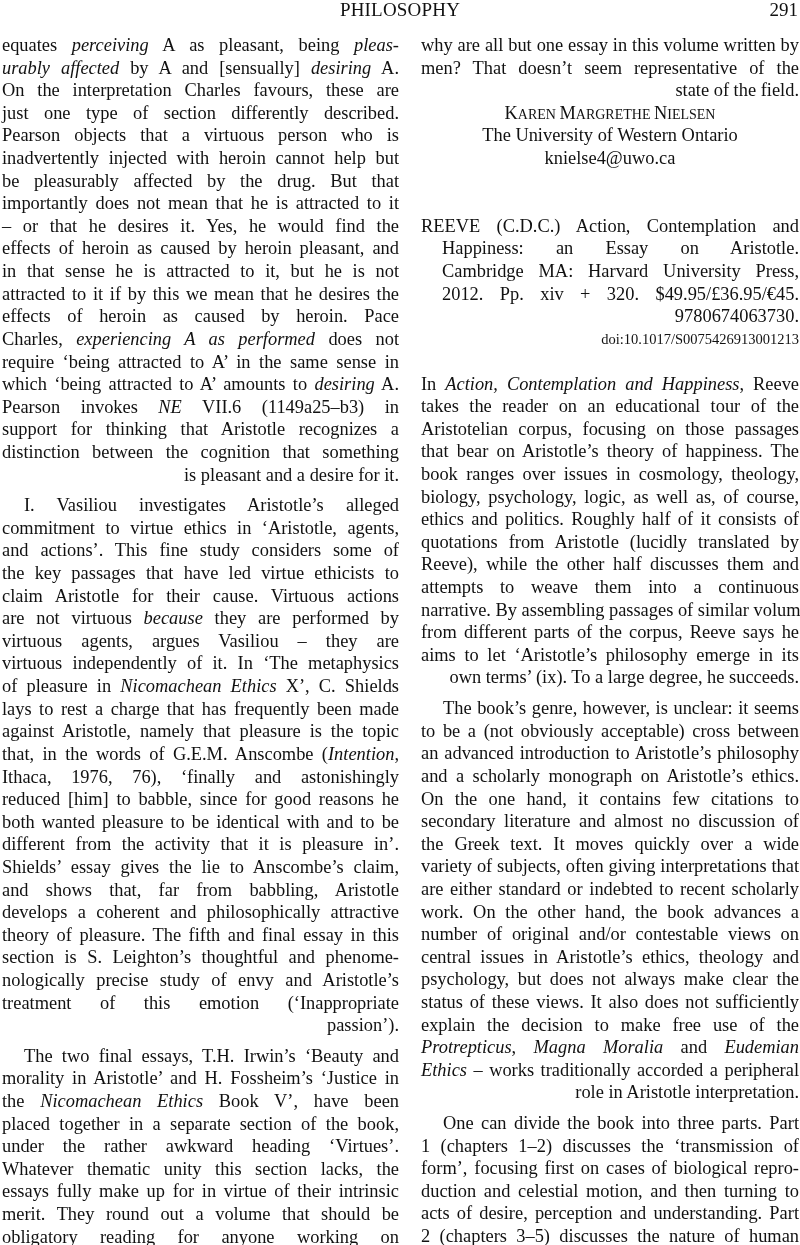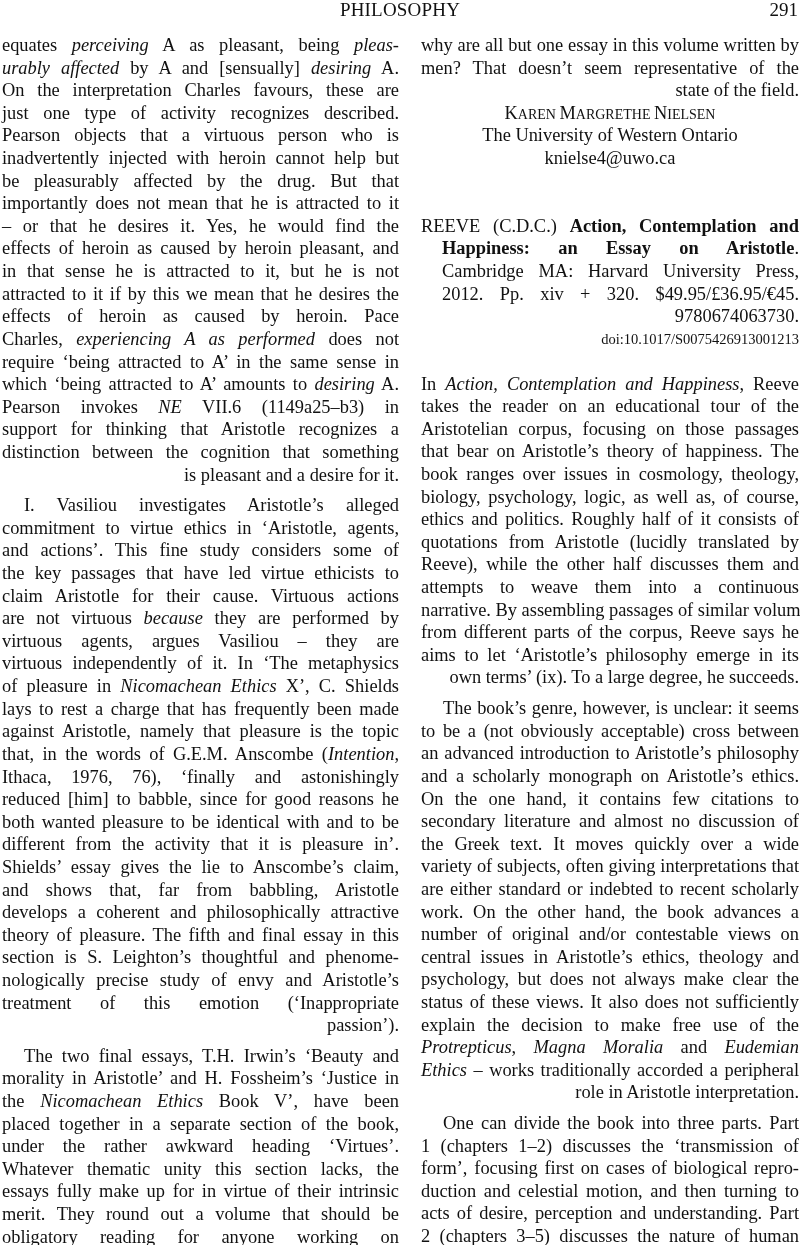--- a/index.html
+++ b/index.html
@@ -20,40 +20,40 @@
     .line {
       height:22.62px; line-height:22.62px; font-size:18.4px; white-space:nowrap;
       overflow:visible;
     }
     .j { text-align:justify; text-align-last:justify; }
     .l { text-align:right; }
     .r { text-align:center; }
     .indent { padding-left:22px;margin-top:8px; }
     .hang { padding-left:21px; }
     i, .it { }
-    b { font-weight:bold; }
+    b { font-weight:normal; }
     .sc-big { font-size:18.4px; }
     .sc-small { font-size:14px; }
     .gap { height:22.62px; }
     .doi { font-size:14.5px; height:22px; line-height:22px; padding-left:21px;text-align:right; }
   </style>
 </head>
 <body>
 
 <div class="header">
   <span class="running-head">PHILOSOPHY</span>
   <span class="page-number">291</span>
 </div>
 
 <div class="col col-left">
   <div>
       <div class="line j"><span>equates </span><i>perceiving</i><span> A as pleasant, being </span><i>pleas-</i></div>
       <div class="line j"><i>urably affected</i><span> by A and [sensually] </span><i>desiring</i><span> A.</span></div>
       <div class="line j"><span>On the interpretation Charles favours, these are</span></div>
-      <div class="line j"><span>just one type of activity recognizes described.</span></div>
+      <div class="line j"><span>just one type of section differently described.</span></div>
       <div class="line j"><span>Pearson objects that a virtuous person who is</span></div>
       <div class="line j"><span>inadvertently injected with heroin cannot help but</span></div>
       <div class="line j"><span>be pleasurably affected by the drug.  But that</span></div>
       <div class="line j"><span>importantly does not mean that he is attracted to it</span></div>
       <div class="line j"><span>– or that he desires it.  Yes, he would find the</span></div>
       <div class="line j"><span>effects of heroin as caused by heroin pleasant, and</span></div>
       <div class="line j"><span>in that sense he is attracted to it, but he is not</span></div>
       <div class="line j"><span>attracted to it if by this we mean that he desires the</span></div>
       <div class="line j"><span>effects of heroin as caused by heroin.  Pace</span></div>
       <div class="line j"><span>Charles, </span><i>experiencing A as performed</i><span> does not</span></div>

